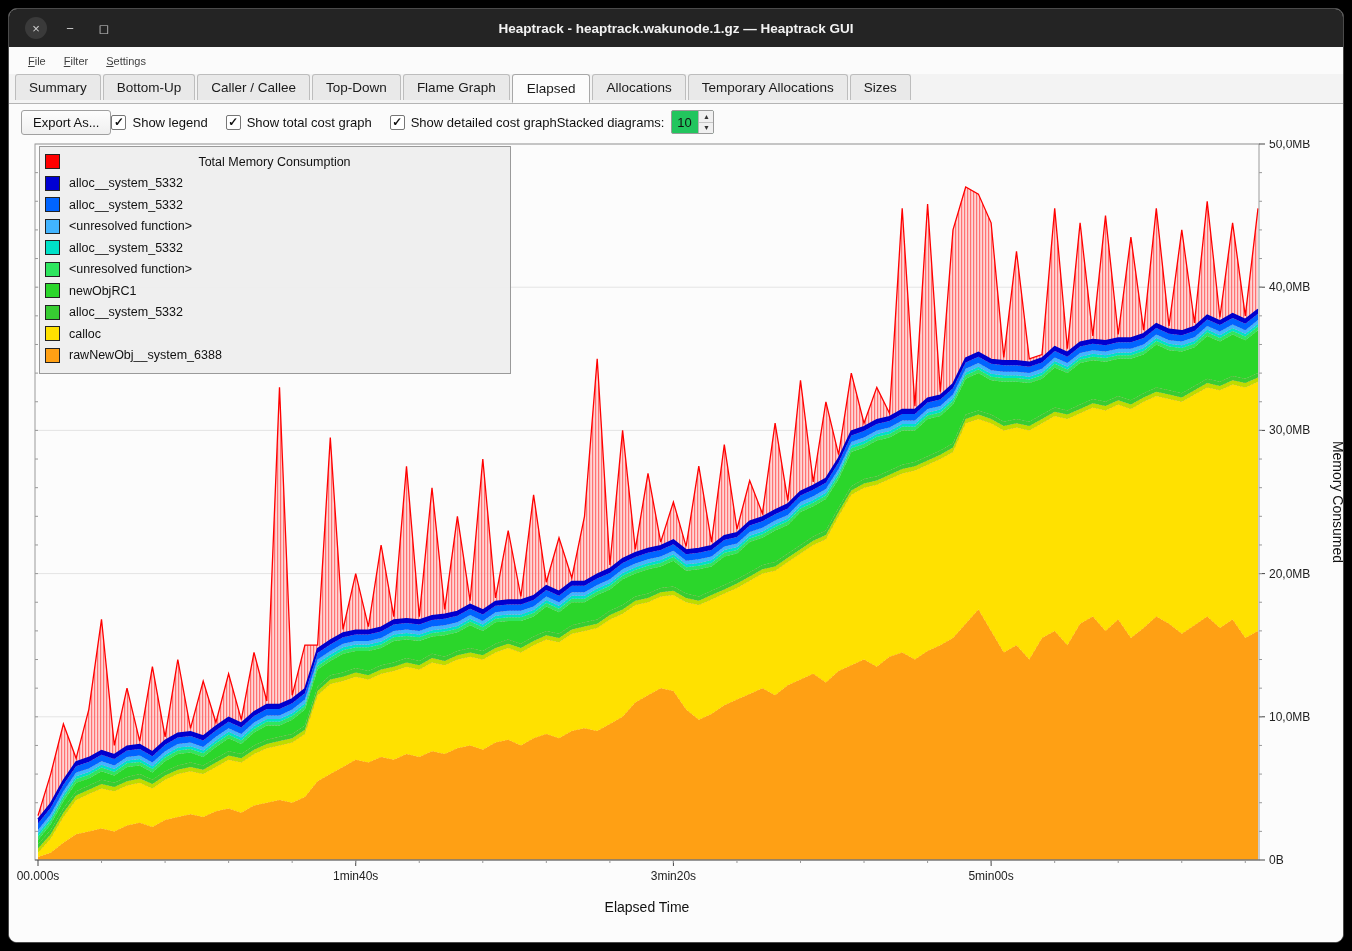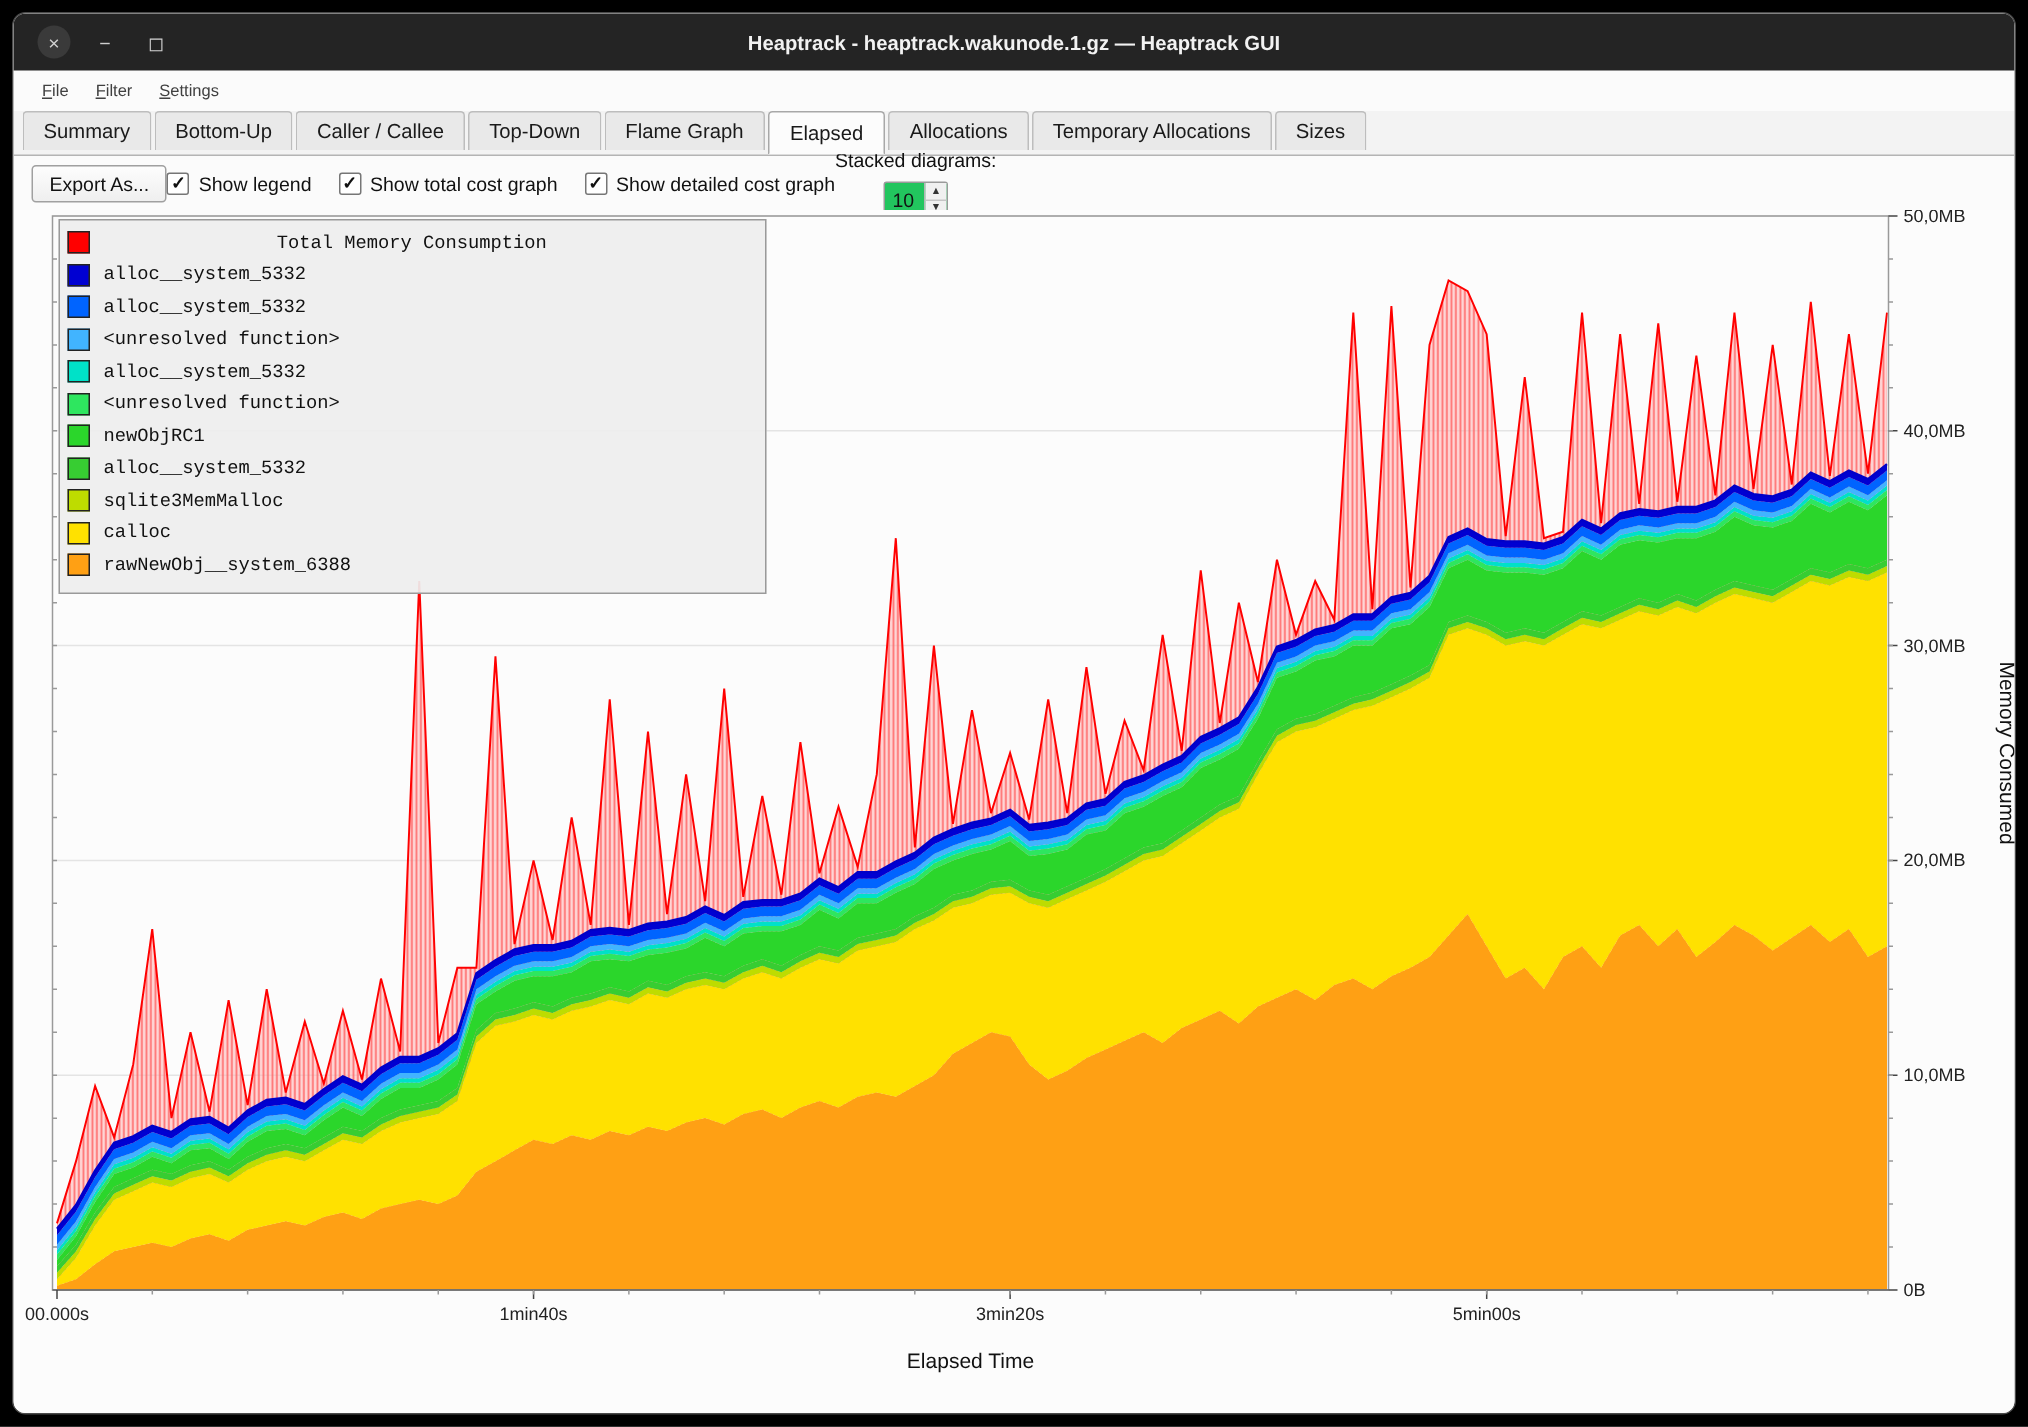--- a/index.html
+++ b/index.html
@@ -29,36 +29,36 @@
   .tab.active { background:#fcfcfc; padding:6px 14px; position:relative; margin-bottom:-1px;
                 border-color:#a8a8a8; border-bottom:1px solid #fcfcfc; }
 
   
   .toolbar { height:36px; display:flex; align-items:center; padding:0 12px; background:#fbfbfb; }
   .btn { border:1px solid #a0a0a0; border-radius:3px; background:linear-gradient(#fdfdfd,#efefef);
          padding:4px 11px; font-size:13px; color:#111; }
   .check-group { display:flex; align-items:center; gap:6px; font-size:13px; color:#111; }
   .checkbox { width:15px; height:15px; border:1px solid #767676; border-radius:2px; background:#fff;
               display:flex; align-items:center; justify-content:center; font-size:12px; color:#111; font-weight:bold; }
-  .stacked { display:flex; align-items:center; gap:7px; font-size:13px; color:#111;flex-direction:column; }
+  .stacked { display:flex; align-items:center; gap:7px; font-size:13px; color:#111; }
   .spin { display:flex; border:1px solid #9a9a9a; border-radius:2px; background:#22c55e; height:24px; }
   .spin-val { width:26px; display:flex; align-items:center; justify-content:flex-start; padding-left:5px; font-size:13px; }
   .spin-arrows { width:15px; display:flex; flex-direction:column; border-left:1px solid #b5b5b5; }
   .spin-btn { flex:1; display:flex; align-items:center; justify-content:center; font-size:7px; color:#333; background:#f0f0f0; }
   .spin-btn:first-child { border-bottom:1px solid #c5c5c5; }
 
   
   .chart-area { position:relative; width:1336px; height:804px; background:#fcfcfc; }
   svg { display:block; }
   .tick { font-family:"Liberation Sans", sans-serif; font-size:12px; fill:#222; }
   .axis-title { font-family:"Liberation Sans", sans-serif; font-size:14px; fill:#111; }
 
   
   .legend { position:absolute; left:30px; top:6px; width:472px; background:rgba(238,238,238,0.93);
-            border:1px solid #9a9a9a; padding:4px 6px 7px 5px; font-family:Liberation Mono, monospace; }
+            border:1px solid #9a9a9a; padding:4px 6px 7px 5px; font-family:Liberation Sans, sans-serif; }
   .legend-row { display:flex; align-items:center; height:21.5px; }
   .swatch { width:15px; height:15px; border:1px solid #222; margin-right:9px; flex:none; }
   .legend-title { flex:1; text-align:center; font-size:12.5px; color:#111; padding-right:24px; }
   .legend-label { font-size:12.5px; color:#111; white-space:pre; }
 </style>
 </head>
 <body>
 
 <div class="screen">
   <div class="window">
@@ -263,24 +263,20 @@
           </div>
           <div class="legend-row">
             <span class="swatch" style="background: rgb(43, 214, 43);"></span>
             <span class="legend-label">newObjRC1</span>
           </div>
           <div class="legend-row">
             <span class="swatch" style="background: rgb(55, 205, 50);"></span>
             <span class="legend-label">alloc__system_5332</span>
           </div>
           <div class="legend-row">
-            <span class="swatch" style="background: rgb(190, 220, 0);"></span>
-            <span class="legend-label">sqlite3MemMalloc</span>
-          </div>
-          <div class="legend-row">
             <span class="swatch" style="background: rgb(255, 225, 0);"></span>
             <span class="legend-label">calloc</span>
           </div>
           <div class="legend-row">
             <span class="swatch" style="background: rgb(255, 160, 20);"></span>
             <span class="legend-label">rawNewObj__system_6388</span>
           </div>
         </div>
     </div>
 

